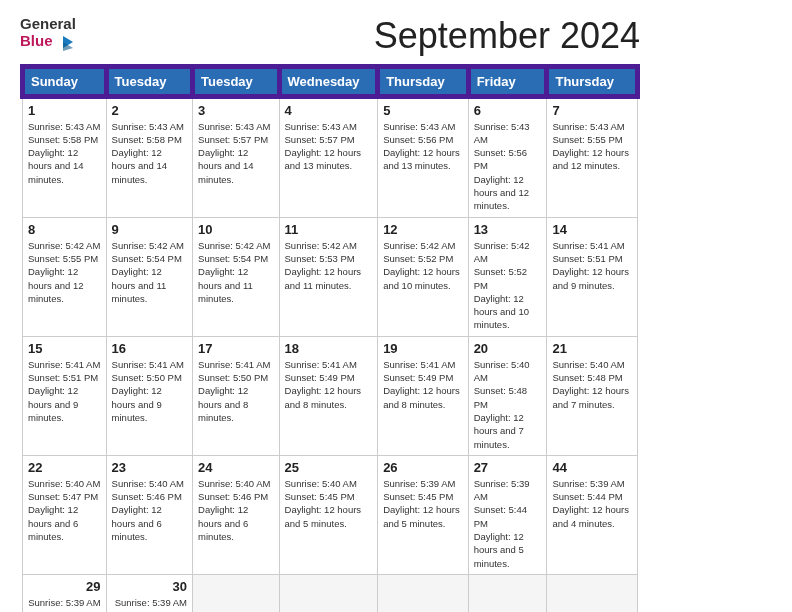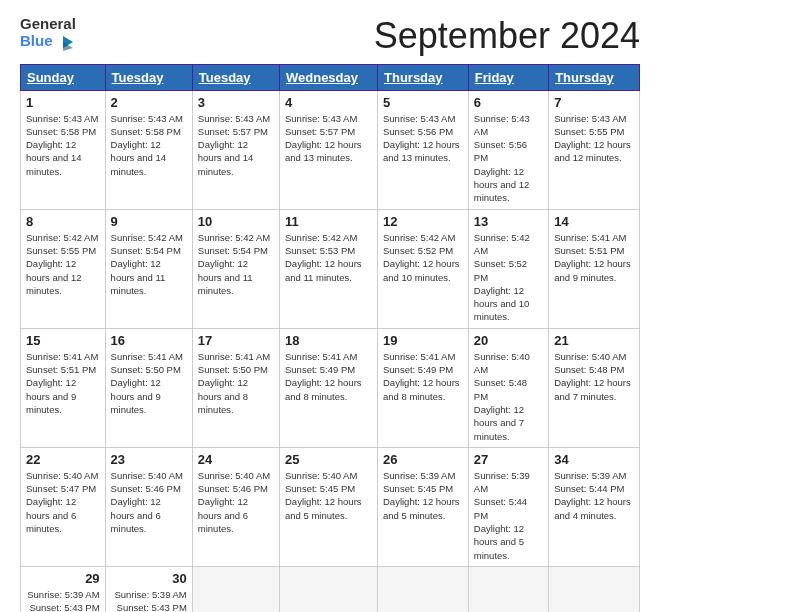--- a/index.html
+++ b/index.html
@@ -44,22 +44,21 @@
       border-collapse: collapse;
       margin-top: 8px;
     }
     .calendar th {
       background: #2a6db5;
       color: #fff;
       font-size: 13px;
       font-weight: bold;
       padding: 5px 6px;
       text-align: left;
-      border: 1px solid #4c1d95;
-      text-decoration: underline;
+      border: 5px solid #4c1d95;
     }
     .calendar td {
       vertical-align: top;
       border: 1px solid #ccc;
       padding: 4px 5px;
       font-size: 10px;
       color: #333;
       width: 113px;
       height: 80px;
     }
@@ -84,21 +83,21 @@
     }
   </style>
 </head>
 <body>
 
 <div class="page">
   <div class="header-row">
     <div class="logo">
   <div style="display:flex;flex-direction:column;line-height:1.1;">
     <span style="font-size:15px;font-weight:bold;color:#333;">General</span>
-    <span style="font-size:15px;font-weight:bold;color:#3b82f6;">Blue
+    <span style="font-size:15px;font-weight:bold;color:#be185d;">Blue
       <svg width="18" height="18" viewBox="0 0 18 18" style="vertical-align:middle;" xmlns="http://www.w3.org/2000/svg">
         <polygon points="6,3 16,9 6,15" fill="#1a7abf"></polygon>
         <polygon points="6,9 16,15 6,18" fill="#0d5a8a" opacity="0.6"></polygon>
       </svg>
     </span>
   </div>
 </div>
     <div class="title-block">
       <div class="month-title">September 2024</div>
     </div>
@@ -334,21 +333,21 @@
       </td>
           <td>
         <span class="day-num">27</span>
         <div class="day-info">
           Sunrise: 5:39 AM<br>
           Sunset: 5:44 PM<br>
           Daylight: 12 hours and 5 minutes.
         </div>
       </td>
           <td>
-        <span class="day-num">34</span>
+        <span class="day-num">44</span>
         <div class="day-info">
           Sunrise: 5:39 AM<br>
           Sunset: 5:44 PM<br>
           Daylight: 12 hours and 4 minutes.
         </div>
       </td>
         </tr>
         <tr class="last-row">
           <td>
         <span class="day-num">29</span>

